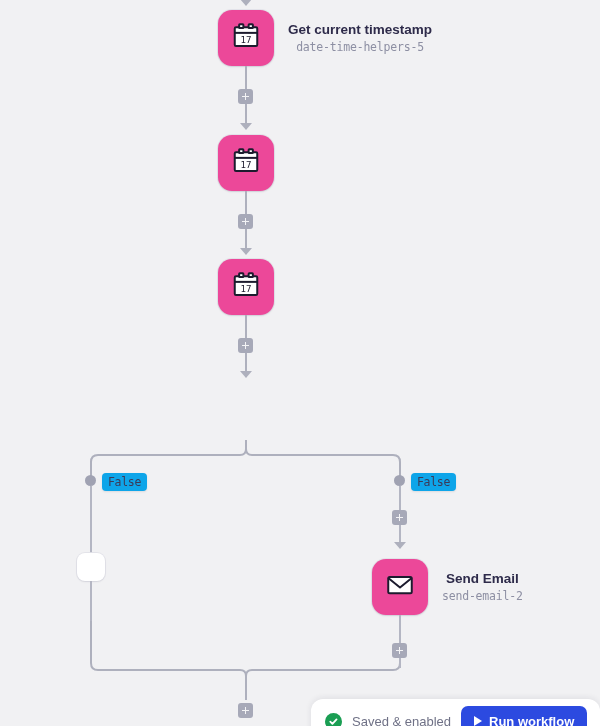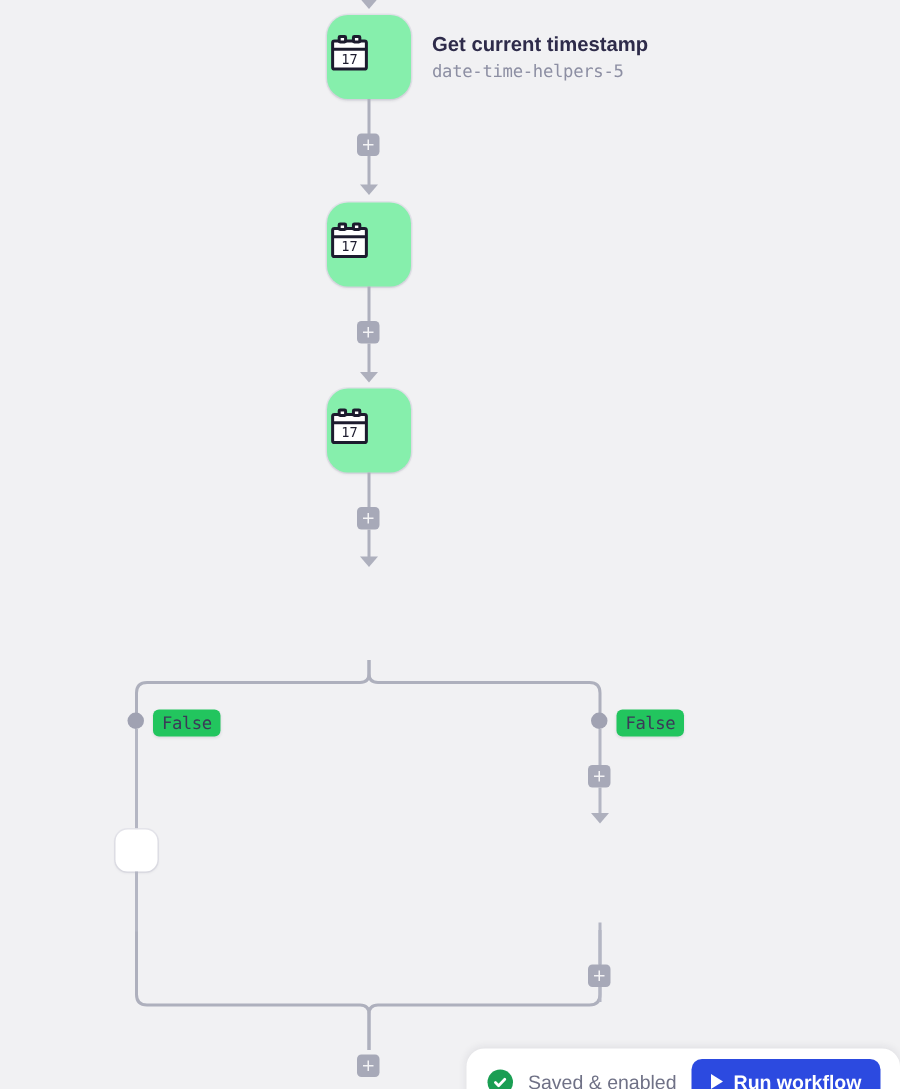--- a/index.html
+++ b/index.html
@@ -50,29 +50,30 @@
 
   
   .node-row {
     position: absolute;
     display: flex;
     align-items: center;
     gap: 14px;
   }
   .node-box {
     width: 56px; height: 56px;
-    background: #86efac;
+    background: #ec4899;
     border-radius: 14px;
     box-shadow: 0 1px 2px rgba(30,30,50,.10), 0 0 0 1px rgba(225,225,232,.85);
     display: flex;
     align-items: center;
+    justify-content: center;
     position: relative;
     flex: none;
   }
-  .node-text { display: flex; flex-direction: column; gap: 2px; }
+  .node-text { display: flex; flex-direction: column; gap: 2px; align-items: center; }
   .node-title {
     font-size: 13.5px;
     font-weight: bold;
     color: #2e2b4a;
     line-height: 16px;
     white-space: nowrap;
   }
   .node-sub {
     font-family: "DejaVu Sans Mono", monospace;
     font-size: 11.5px;
@@ -112,21 +113,21 @@
 
   
   .branch-dot {
     position: absolute;
     width: 11px; height: 11px;
     border-radius: 50%;
     background: #a0a2b2;
   }
   .branch-chip {
     position: absolute;
-    background: #22c55e;
+    background: #0ea5e9;
     border-radius: 4px;
     padding: 2px 6px;
     font-family: "DejaVu Sans Mono", monospace;
     font-size: 11.5px;
     color: #3b3a58;
     box-shadow: 0 1px 2px rgba(30,30,50,.10);
     line-height: 14px;
     letter-spacing: -0.3px;
   }
 
@@ -276,20 +277,34 @@
 
   <div class="vline thin" style="left:90px; top:486px; height:67px;"></div>
   <div class="placeholder-node" style="left:77px; top:553px;"></div>
   <div class="vline thin" style="left:90px; top:581px; height:40px;"></div>
 
   <div class="vline thin" style="left:399px; top:486px; height:24px;"></div>
   <div class="plus-btn" style="left:392px; top:510px;"></div>
   <div class="vline thin" style="left:399px; top:525px; height:18px;"></div>
   <div class="arrowhead" style="left:394px; top:542px;"></div>
 
+  <div class="node-row" style="left:372px; top:559px;">
+    <div class="node-box">
+      <span>
+        <svg width="30" height="30" viewBox="0 0 24 24" fill="none" stroke="#1c1b2e" stroke-width="1.6" stroke-linejoin="round">
+          <rect x="2.6" y="5.6" width="18.8" height="13" rx="1.2" fill="#fff"></rect>
+          <path d="M2.6 6.4 L12 14 L21.4 6.4"></path>
+        </svg>
+      </span>
+    </div>
+    <div class="node-text">
+      <div class="node-title">Send Email</div>
+      <div class="node-sub">send-email-2</div>
+    </div>
+  </div>
 
   <div class="vline thin" style="left:399px; top:615px; height:28px;"></div>
   <div class="plus-btn" style="left:392px; top:643px;"></div>
   <div class="vline thin" style="left:399px; top:658px; height:10px;"></div>
 
   <div class="plus-btn" style="left:238px; top:703px;"></div>
 
   <div class="status-bar">
     <span class="check-circle">
       <svg width="11" height="11" viewBox="0 0 12 12" fill="none" stroke="#ffffff" stroke-width="2" stroke-linecap="round" stroke-linejoin="round">

